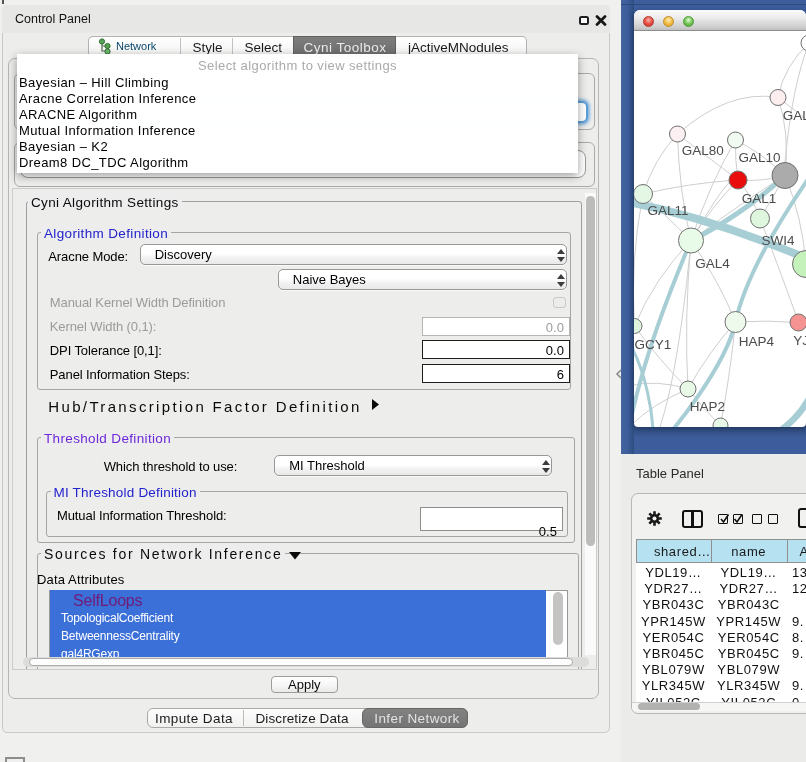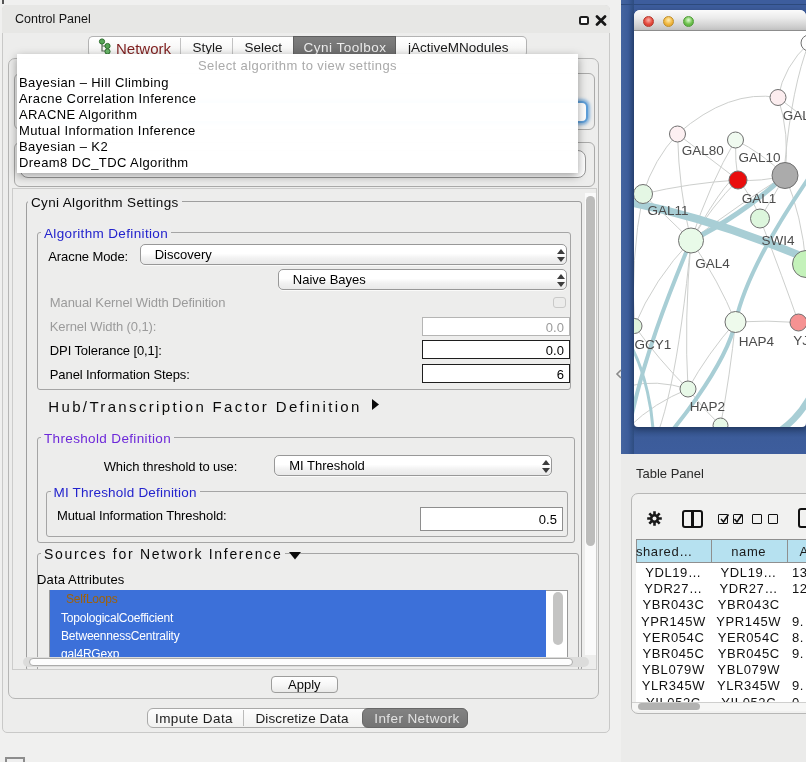--- a/index.html
+++ b/index.html
@@ -126,21 +126,21 @@
       <path d="M3 6 L5.5 9 L10.5 1.5 M16.5 6 L19 9 L24 1.5" stroke="#111" stroke-width="1.6" fill="none"></path>
     </svg>
 <div class="a" style="left:120.3px;top:20px;width:10px;height:9.5px;border:1.6px solid #111;border-radius:1px"></div>
 <div class="a" style="left:136.2px;top:20px;width:10px;height:9.5px;border:1.6px solid #111;border-radius:1px"></div>
 <div class="a" style="left:166px;top:14px;width:16px;height:20px;border:2.5px solid #111;border-radius:3px;background:#f1f1f0"></div>
 
 <div class="a" style="left:4.4px;top:44.5px;width:178px;height:24px;background:#b6e1f0;border-top:1px solid #8f8f8f;border-bottom:1px solid #8f8f8f"></div>
 <div class="a" style="left:4.4px;top:45px;width:1px;height:23.5px;background:#8f8f8f"></div>
 <div class="a" style="left:79.4px;top:45px;width:1px;height:23.5px;background:#8f8f8f"></div>
 <div class="a" style="left:155.1px;top:45px;width:1px;height:23.5px;background:#8f8f8f"></div>
-<div class="lbl tc" style="left:4.4px;top:49.5px;width:75px;text-align:left;color:#1b1b1b">shared…</div>
+<div class="lbl tc" style="left:4.4px;top:49.5px;width:75px;text-align:right;color:#1b1b1b">shared…</div>
 <div class="lbl tc" style="left:79.4px;top:49.5px;width:75.7px;text-align:center;color:#1b1b1b">name</div>
 <div class="lbl tc" style="left:168px;top:49.5px;color:#1b1b1b">Av</div>
 
 <div class="a" style="left:4.4px;top:68.5px;width:178px;height:139px;background:#fff"></div>
 <div class="lbl tc" style="left:4.4px;top:71.0px;width:75px;text-align:center;color:#111">YDL19…</div>
     <div class="lbl tc" style="left:79.4px;top:71.0px;width:75.7px;text-align:center;color:#111">YDL19…</div>
     <div class="lbl tc" style="left:160.5px;top:71.0px;color:#111">13</div>
     <div class="lbl tc" style="left:4.4px;top:87.2px;width:75px;text-align:center;color:#111">YDR27…</div>
     <div class="lbl tc" style="left:79.4px;top:87.2px;width:75.7px;text-align:center;color:#111">YDR27…</div>
     <div class="lbl tc" style="left:160.5px;top:87.2px;color:#111">12</div>
@@ -178,21 +178,21 @@
   </svg>
 <div class="a" style="left:87.9px;top:35.5px;width:205px;height:21.5px;background:linear-gradient(#ffffff,#f3f3f2);border:1px solid #b3b3b3;border-right:none;border-radius:5px 0 0 5px"></div>
 <div class="a" style="left:179.8px;top:38px;width:1px;height:16px;background:#c2c2c2"></div>
 <div class="a" style="left:232.2px;top:38px;width:1px;height:16px;background:#c2c2c2"></div>
 <svg class="a" style="left:98px;top:38px" width="15" height="17" viewBox="0 0 15 17">
 <path d="M4 4 L4 13 L9 13 M4 8 L8 8" stroke="#5a6a5a" stroke-width="1.2" fill="none"></path>
 <circle cx="4" cy="3.5" r="2.6" fill="#57a657" stroke="#2e6e2e" stroke-width="1"></circle>
 <circle cx="9.5" cy="8" r="2.6" fill="#57a657" stroke="#2e6e2e" stroke-width="1"></circle>
 <circle cx="9.5" cy="13.5" r="2.6" fill="#6ab86a" stroke="#2e6e2e" stroke-width="1"></circle>
   </svg>
-<div class="lbl" style="left:116px;top:39.5px;font-size:15px;color:#7f1d1d">Network</div>
+<div class="lbl" style="left:116px;top:39.5px;font-size:11px;color:#0c4a6e">Network</div>
 <div class="lbl" style="left:192.5px;top:39.5px;font-size:13.5px;color:#1a1a1a">Style</div>
 <div class="lbl" style="left:244.5px;top:39.5px;font-size:13.5px;color:#1a1a1a">Select</div>
 <div class="a" style="left:292.9px;top:35.5px;width:103.2px;height:21.5px;background:linear-gradient(#7e7e7e,#6d6d6d);border:1px solid #5f5f5f"></div>
 <div class="lbl" style="left:303.5px;top:39.5px;font-size:13.5px;color:#ececec;letter-spacing:0.5px">Cyni Toolbox</div>
 <div class="a" style="left:396.1px;top:35.5px;width:130.7px;height:21.5px;background:linear-gradient(#ffffff,#f3f3f2);border:1px solid #b3b3b3;border-left:none;border-radius:0 5px 5px 0"></div>
 <div class="lbl" style="left:408px;top:39.5px;font-size:13.5px;color:#1a1a1a">jActiveMNodules</div>
 <div class="a" style="left:7.7px;top:57.5px;width:591.8px;height:641.5px;background:#ededec;border:1px solid #b6b6b5;border-radius:7px"></div>
 
 <div class="a" style="left:14px;top:73px;width:580.5px;height:57px;border:1px solid #aaaaa9;border-radius:6px"></div>
 <div class="a" style="left:24px;top:101px;width:564px;height:22px;background:#fff;border:2px solid #5e9ed8;border-radius:6px;box-shadow:0 0 3px 2px rgba(100,160,215,.75)"></div>
@@ -233,31 +233,31 @@
 <div class="glab" style="left:28px;top:242px;color:#6d28d9;font-size:13.5px;letter-spacing:0.35px">Threshold Definition</div>
 <div class="lbl b" style="left:90.7px;top:270px">Which threshold to use:</div>
 <div class="combo" style="left:261.2px;top:265.8px;width:277.8px;height:21.6px">
       <span class="ct">MI Threshold</span>
   <i class="arr au" style="left:267px;top:4.5px"></i>
       <i class="arr ad" style="left:267px;top:12px"></i>
     </div>
 <div class="gbox" style="left:33.2px;top:302px;width:521.8px;height:46px"></div>
 <div class="glab" style="left:37.5px;top:296px;color:#2323cd;font-size:13.5px;letter-spacing:0.2px">MI Threshold Definition</div>
 <div class="lbl b" style="left:44px;top:319px">Mutual Information Threshold:</div>
-<div class="fld" style="left:406.6px;top:317.9px;width:143.3px;height:24.6px;border:1px solid #8e8e8e;padding-top:4px">0.5</div>
+<div class="fld" style="left:406.6px;top:317.9px;width:143.3px;height:24.6px;border:1px solid #8e8e8e;padding-top:16px">0.5</div>
 
 <div class="gbox" style="left:23.8px;top:364px;width:542px;height:120px"></div>
 <div class="glab" style="left:28px;top:357px;color:#0a0a0a;font-size:14px;letter-spacing:1.7px">Sources for Network Inference</div>
 <svg class="a" style="left:275px;top:361px" width="14" height="11" viewBox="0 0 14 11">
       <path d="M1 2 L13 2 L7 9.5 Z" fill="#0a0a0a"></path>
     </svg>
 <div class="lbl b" style="left:24px;top:382.5px;letter-spacing:0.15px">Data Attributes</div>
 <div class="a" style="left:35.7px;top:400.5px;width:519.3px;height:70px;background:#fff;border:1px solid #999"></div>
 <div class="a" style="left:36.7px;top:400.8px;width:496.6px;height:69px;background:#3c70d9"></div>
-<div class="lbl" style="left:53px;top:403.2px;color:#a16207;font-size:12px;letter-spacing:-0.2px">SelfLoops</div>
+<div class="lbl" style="left:60px;top:403.2px;color:#701a75;font-size:16px;letter-spacing:-0.2px">SelfLoops</div>
 <div class="lbl" style="left:48px;top:421.6px;color:#fff;font-size:12px;letter-spacing:-0.2px">TopologicalCoefficient</div>
 <div class="lbl" style="left:48px;top:440px;color:#fff;font-size:12px;letter-spacing:-0.2px">BetweennessCentrality</div>
 <div class="lbl" style="left:48px;top:458.4px;color:#fff;font-size:12px;letter-spacing:-0.2px">gal4RGexp</div>
 <div class="a" style="left:539.9px;top:403px;width:10px;height:53px;background:#c4c4c3;border-radius:5px"></div>
 </div>
 
 <div class="a" style="left:584.5px;top:193px;width:11px;height:462px;background:#fafafa"></div>
 <div class="a" style="left:585.5px;top:196px;width:9px;height:350px;background:#bcbcbb;border-radius:4.5px"></div>
 <div class="a" style="left:23px;top:656.5px;width:565.5px;height:10px;background:#dcdcdb;border-radius:5px"></div>
 <div class="a" style="left:29px;top:657.5px;width:544px;height:8px;background:#fdfdfd;border:1px solid #ababaa;border-radius:4px"></div>

